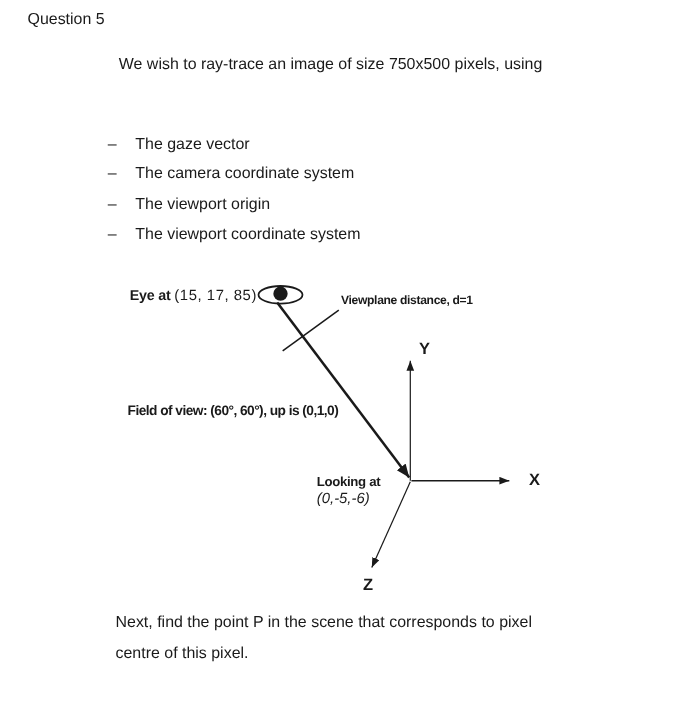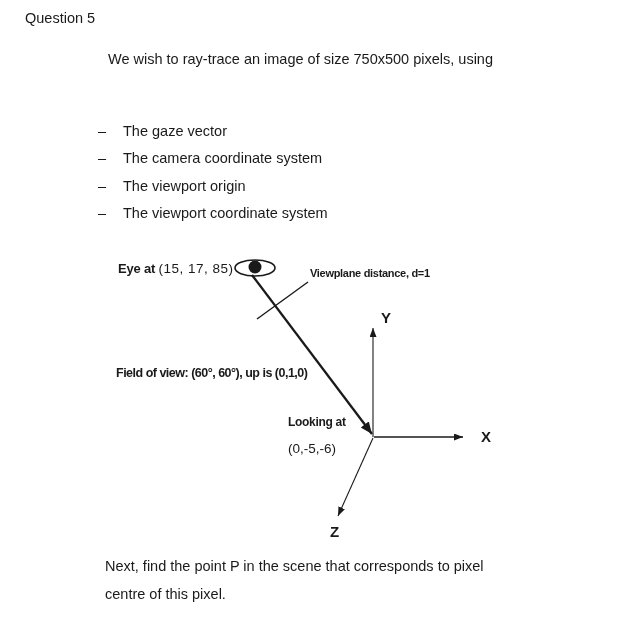--- a/index.html
+++ b/index.html
@@ -68,33 +68,34 @@
     font-weight: bold;
     letter-spacing: -0.3px;
   }
   .fov-label {
     left: 116px; top: 366px;
     font-size: 12.5px;
     font-weight: bold;
     letter-spacing: -0.5px;
   }
   .looking-at {
-    left: 288px; top: 416px;
+    left: 288px; top: 432px;
     line-height: 13px;
   }
   .looking-at .name-part {
     font-size: 12px;
     font-weight: bold;
     letter-spacing: -0.3px;
     display: block;
   }
   .looking-at .coord-part {
     font-size: 13.5px;
     display: block;
-    margin-top: 13px;
+    margin-top: 1px;
+    font-style: italic;
   }
   .axis-label {
     font-size: 15px;
     font-weight: bold;
   }
   .axis-x { left: 481px; top: 428px; }
   .axis-y { left: 381px; top: 309px; }
   .axis-z { left: 330px; top: 523px; }
 
   svg.diagram {

